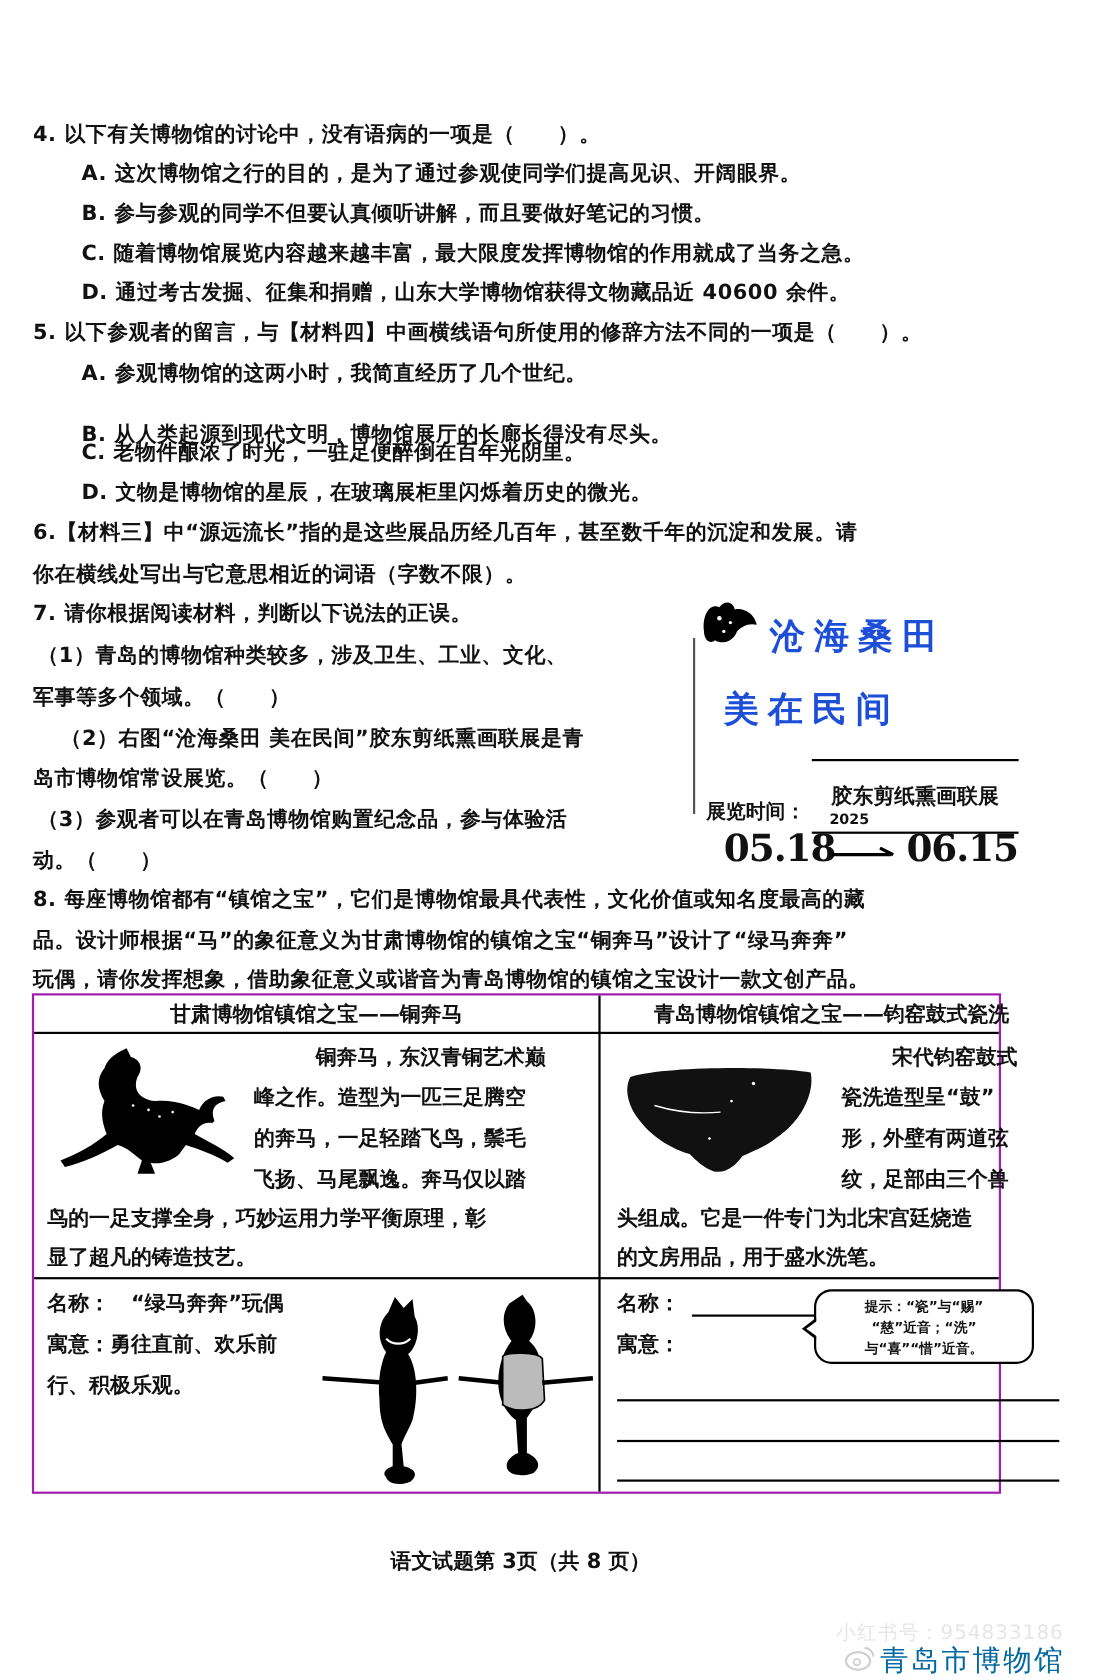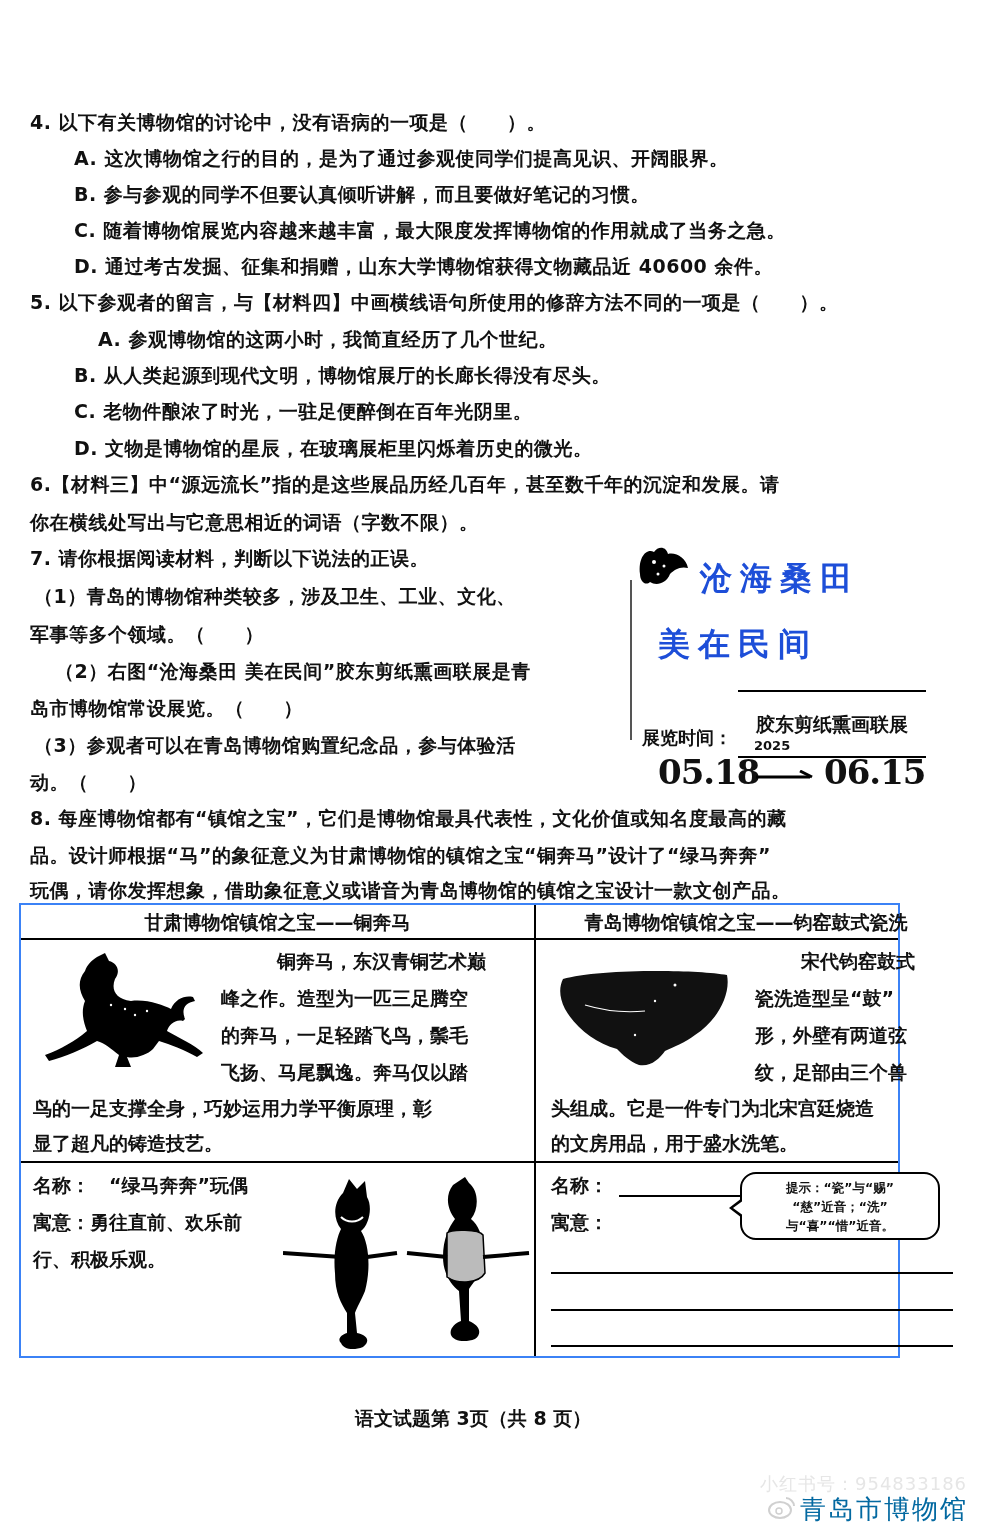--- a/index.html
+++ b/index.html
@@ -16,21 +16,21 @@
   .poster { left:628px; top:530px; width:330px; height:262px; }
   .poster .vline { position:absolute; left:2px; top:50px; width:2px; height:160px; background:#555; }
   .calli { position:absolute; font-family:"DejaVu Serif", "Liberation Serif", serif; font-weight:bold; font-size:32px; letter-spacing:8px; color:#1d4ed8; line-height:56px; }
   .butterfly { position:absolute; left:8px; top:14px; width:54px; height:44px; }
   .subtitle { position:absolute; left:110px; top:160px; width:188px; border-top:2px solid #000; border-bottom:2px solid #000; text-align:center; font-size:19px; font-weight:bold; padding:21px 0; line-height:22px; }
   .dlabel { position:absolute; left:14px; top:196px; font-size:18px; font-weight:bold; }
   .year { position:absolute; left:126px; top:208px; font-size:13px; font-weight:bold; }
   .date { position:absolute; top:222px; font-family:"DejaVu Serif", "Liberation Serif", serif; font-size:34px; font-weight:bold; letter-spacing:-1px; }
   .arrow { position:absolute; left:128px; top:240px; width:58px; height:14px; }
   
-  .tbl { left:19px; top:903px; width:881px; height:455px; border:2px solid #3b82f6; box-sizing:border-box; }
+  .tbl { left:29px; top:903px; width:881px; height:455px; border:2px solid #a21caf; box-sizing:border-box; }
   .tbl .vdiv { position:absolute; left:513px; top:0; width:2px; height:100%; background:#000; }
   .tbl .hdiv1 { position:absolute; left:0; top:33px; width:100%; height:2px; background:#000; }
   .tbl .hdiv2 { position:absolute; left:0; top:256px; width:100%; height:2px; background:#000; }
   .th { position:absolute; top:5px; font-size:19px; font-weight:bold; text-align:center; line-height:24px; }
   .cell-text { position:absolute; font-size:19px; font-weight:bold; line-height:37px; white-space:nowrap; }
   .fill-line { position:absolute; height:2px; background:#000; }
   .bubble { position:absolute; left:740px; top:1172px; width:200px; height:68px; border:2px solid #000; border-radius:16px; box-sizing:border-box; font-size:12.5px; font-weight:bold; text-align:center; line-height:19px; padding-top:4px; background:#fff; }
   .bubble:before { content:""; position:absolute; left:-13px; top:24px; width:0; height:0; border-top:10px solid transparent; border-bottom:10px solid transparent; border-right:13px solid #000; }
   .bubble:after { content:""; position:absolute; left:-9px; top:26px; width:0; height:0; border-top:8px solid transparent; border-bottom:8px solid transparent; border-right:11px solid #fff; }
   .footer { left:355px; top:1406px; font-size:19px; font-weight:bold; }
@@ -41,22 +41,22 @@
 </head>
 <body>
 
 <div class="line q" style="top:110px;">4. 以下有关博物馆的讨论中，没有语病的一项是（　　）。</div>
 <div class="line opt" style="top:146px;">A. 这次博物馆之行的目的，是为了通过参观使同学们提高见识、开阔眼界。</div>
 <div class="line opt" style="top:182px;">B. 参与参观的同学不但要认真倾听讲解，而且要做好笔记的习惯。</div>
 <div class="line opt" style="top:218px;">C. 随着博物馆展览内容越来越丰富，最大限度发挥博物馆的作用就成了当务之急。</div>
 <div class="line opt" style="top:254px;">D. 通过考古发掘、征集和捐赠，山东大学博物馆获得文物藏品近 40600 余件。</div>
 
 <div class="line q" style="top:290px;">5. 以下参观者的留言，与【材料四】中画横线语句所使用的修辞方法不同的一项是（　　）。</div>
-<div class="line opt" style="top:327px;margin-left:24px;">A. 参观博物馆的这两小时，我简直经历了几个世纪。</div>
-<div class="line opt" style="top:363px;">B. 从人类起源到现代文明，博物馆展厅的长廊长得没有尽头。</div>
+<div class="line opt" style="top:327px;">A. 参观博物馆的这两小时，我简直经历了几个世纪。</div>
+<div class="line opt" style="top:383px;">B. 从人类起源到现代文明，博物馆展厅的长廊长得没有尽头。</div>
 <div class="line opt" style="top:399px;">C. 老物件酿浓了时光，一驻足便醉倒在百年光阴里。</div>
 <div class="line opt" style="top:436px;">D. 文物是博物馆的星辰，在玻璃展柜里闪烁着历史的微光。</div>
 
 <div class="line q" style="top:472px;">6.【材料三】中“源远流长”指的是这些展品历经几百年，甚至数千年的沉淀和发展。请</div>
 <div class="line q" style="top:510px;">你在横线处写出与它意思相近的词语（字数不限）。</div>
 
 <div class="line q" style="top:546px;">7. 请你根据阅读材料，判断以下说法的正误。</div>
 <div class="line sub" style="top:584px;">（1）青岛的博物馆种类较多，涉及卫生、工业、文化、</div>
 <div class="line q" style="top:622px;">军事等多个领域。（　　）</div>
 <div class="line sub" style="top:659px;margin-left:21px;">（2）右图“沧海桑田  美在民间”胶东剪纸熏画联展是青</div>

